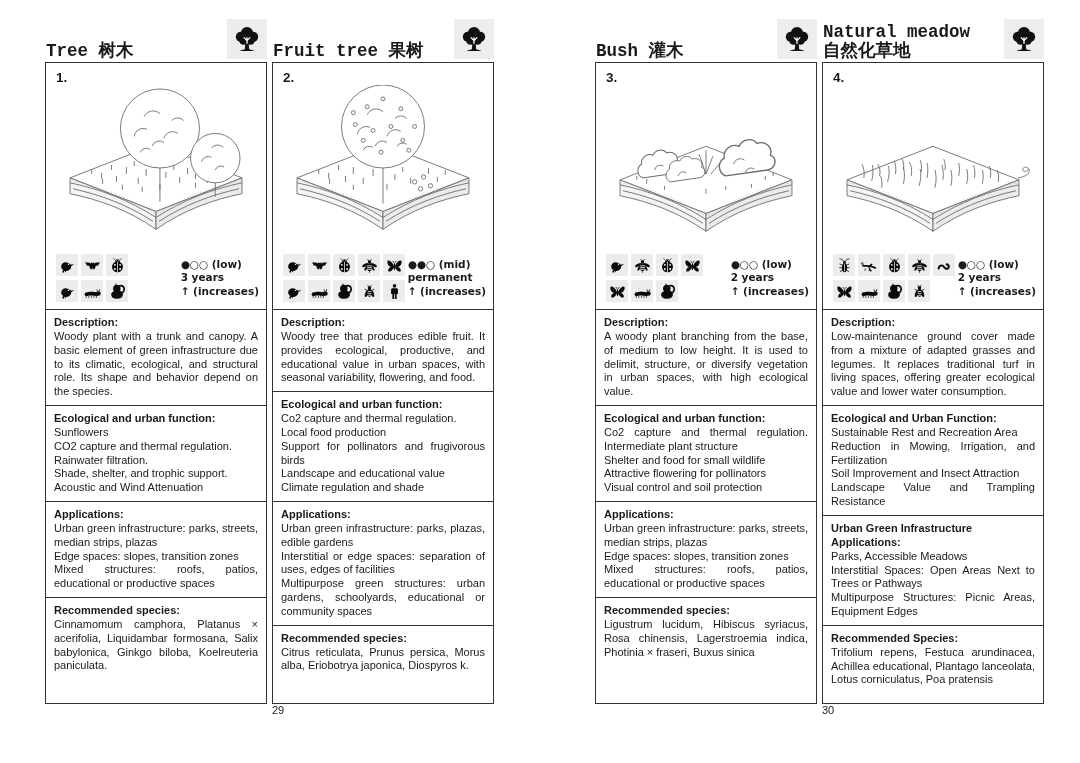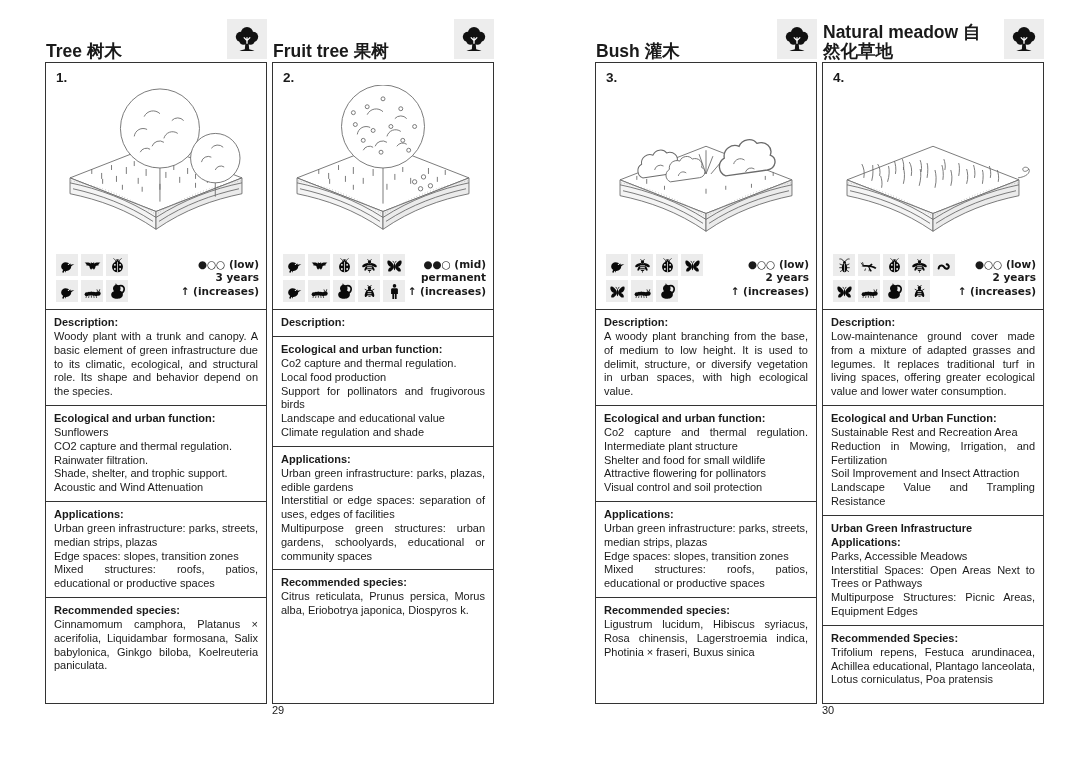--- a/index.html
+++ b/index.html
@@ -1,35 +1,35 @@
 <!DOCTYPE html>
 <html><head>
 <meta charset="utf-8">
 <style>
   html,body{margin:0;padding:0;background:#fff;}
   .stage{position:relative;width:1080px;height:763px;background:#fff;overflow:hidden;
          font-family:"Liberation Sans","DejaVu Sans",sans-serif;color:#1a1a1a;}
   .col{position:absolute;top:16px;width:222px;}
-  .col-header{position:relative;height:46px;}
+  .col-header{position:relative;height:46px;font-family:Liberation Mono, monospace;}
   .col-title{position:absolute;left:1px;bottom:1px;font-weight:bold;font-size:17.5px;line-height:19px;max-width:172px;}
   .t-zh{font-weight:bold;}
   .header-icon{position:absolute;right:0;bottom:3px;width:40px;height:40px;background:#ededed;
                display:flex;align-items:center;justify-content:center;}
   .header-icon svg{width:32px;height:32px;fill:#111;}
   .card{border:1.4px solid #333;height:640px;display:flex;flex-direction:column;background:#fff;overflow:hidden;}
   .illus{position:relative;height:246px;flex:none;}
   .card-num{position:absolute;left:10px;top:7px;font-weight:bold;font-size:13.5px;}
   .pic{position:absolute;left:50%;top:22px;transform:translateX(-50%);width:200px;height:168px;}
   .fauna{position:absolute;left:10px;right:7px;bottom:7px;display:flex;justify-content:space-between;align-items:center;}
   .icon-rows{display:flex;flex-direction:column;gap:4px;}
   .icon-row{display:flex;gap:3px;}
   .icon{width:22px;height:22px;background:#ececec;display:flex;align-items:center;justify-content:center;}
   .icon svg{width:19px;height:19px;fill:#0a0a0a;}
   .rating{font-family:"DejaVu Sans",sans-serif;font-weight:bold;font-size:10.5px;line-height:13.5px;
-          text-align:right;white-space:nowrap;}
+          text-align:left;white-space:nowrap;}
   .sec{border-top:1.2px solid #333;padding:5px 8px 6px 8px;flex:none;}
   .sec.grow{flex:1;}
   .sec-h{font-weight:bold;font-size:11px;line-height:14px;margin-bottom:1px;}
   .sec-b{font-size:11px;line-height:13.8px;white-space:pre-line;text-align:justify;}
   .pagenum{position:absolute;top:704px;width:222px;text-align:left;font-size:11px;color:#222;}
   .pn-left{left:272px;padding-right:22px;box-sizing:border-box;}
   .pn-right{left:822px;padding-right:14px;box-sizing:border-box;}
   .symdefs{position:absolute;width:0;height:0;overflow:hidden;}
   .pic .ln{stroke:#6b6b6b;stroke-width:0.9;fill:none;}
   .pic .wh{fill:#fff;}
@@ -336,20 +336,21 @@
           </div>
           <div class="rating">
             <div>●●○ (mid)</div>
             <div>permanent</div>
             <div>↑ (increases)</div>
           </div>
         </div>
       </div>
       <div class="sec">
         <div class="sec-h">Description:</div>
+        <div class="sec-b">Woody tree that produces edible fruit. It provides ecological, productive, and educational value in urban spaces, with seasonal variability, flowering, and food.</div>
       </div>
       <div class="sec">
         <div class="sec-h">Ecological and urban function:</div>
         <div class="sec-b">Co2 capture and thermal regulation.
 Local food production
 Support for pollinators and frugivorous birds
 Landscape and educational value
 Climate regulation and shade</div>
       </div>
       <div class="sec">

